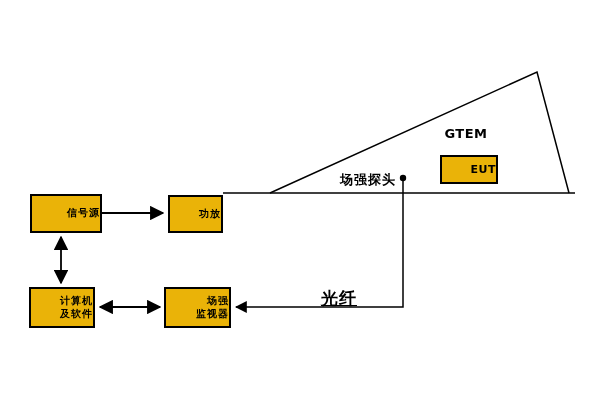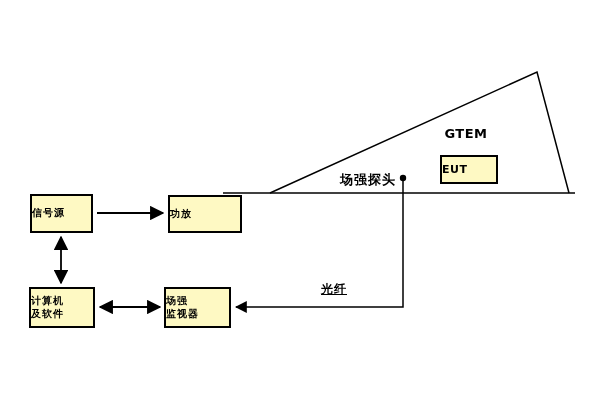--- a/index.html
+++ b/index.html
@@ -8,46 +8,46 @@
     background:#ffffff;
     font-family:"DejaVu Sans","Liberation Sans",sans-serif;
     position:relative;
     overflow:hidden;
   }
   .stage{position:absolute;left:0;top:0;width:600px;height:400px;}
   svg.wires{position:absolute;left:0;top:0;width:600px;height:400px;}
   .node{
     position:absolute;
     border:2px solid #000;
-    background:#fef9c3;
+    background:#eab308;
     display:flex;
     flex-direction:column;
-    align-items:flex-start;
+    align-items:flex-end;
     justify-content:center;
     box-sizing:border-box;
     font-weight:bold;
     color:#000;
     line-height:1.25;
     text-align:center;
   }
   .cjk{font-size:10px;letter-spacing:1px;}
-  .node-signal{left:30px;top:194px;width:63px;height:39px;}
-  .node-amp{left:168px;top:195px;width:74px;height:38px;font-family:Liberation Serif, serif;}
+  .node-signal{left:30px;top:194px;width:72px;height:39px;}
+  .node-amp{left:168px;top:195px;width:55px;height:38px;font-family:Liberation Serif, serif;}
   .node-computer{left:29px;top:287px;width:66px;height:41px;}
   .node-monitor{left:164px;top:287px;width:67px;height:41px;}
   .node-eut{left:440px;top:155px;width:58px;height:29px;font-size:11px;letter-spacing:0.5px;}
   .floating-label{
     position:absolute;
     font-weight:bold;
     color:#000000;
     white-space:nowrap;
   }
   .label-gtem{left:426px;top:126px;width:80px;text-align:center;font-size:13px;letter-spacing:0.5px;}
   .label-probe{left:340px;top:171px;font-size:13px;letter-spacing:1px;}
-  .label-fiber{left:321px;top:281px;font-size:12px;letter-spacing:1px;text-decoration:underline;}
+  .label-fiber{left:321px;top:287px;font-size:17px;letter-spacing:1px;text-decoration:underline;}
 </style>
 </head>
 <body>
 
 <div class="stage">
 
   <svg class="wires" viewBox="0 0 600 400">
     <defs>
       <marker id="arr" viewBox="0 0 10 10" refX="9" refY="5" markerWidth="8" markerHeight="8" orient="auto-start-reverse">
         <path d="M0,0 L10,5 L0,10 z" fill="#000"></path>

